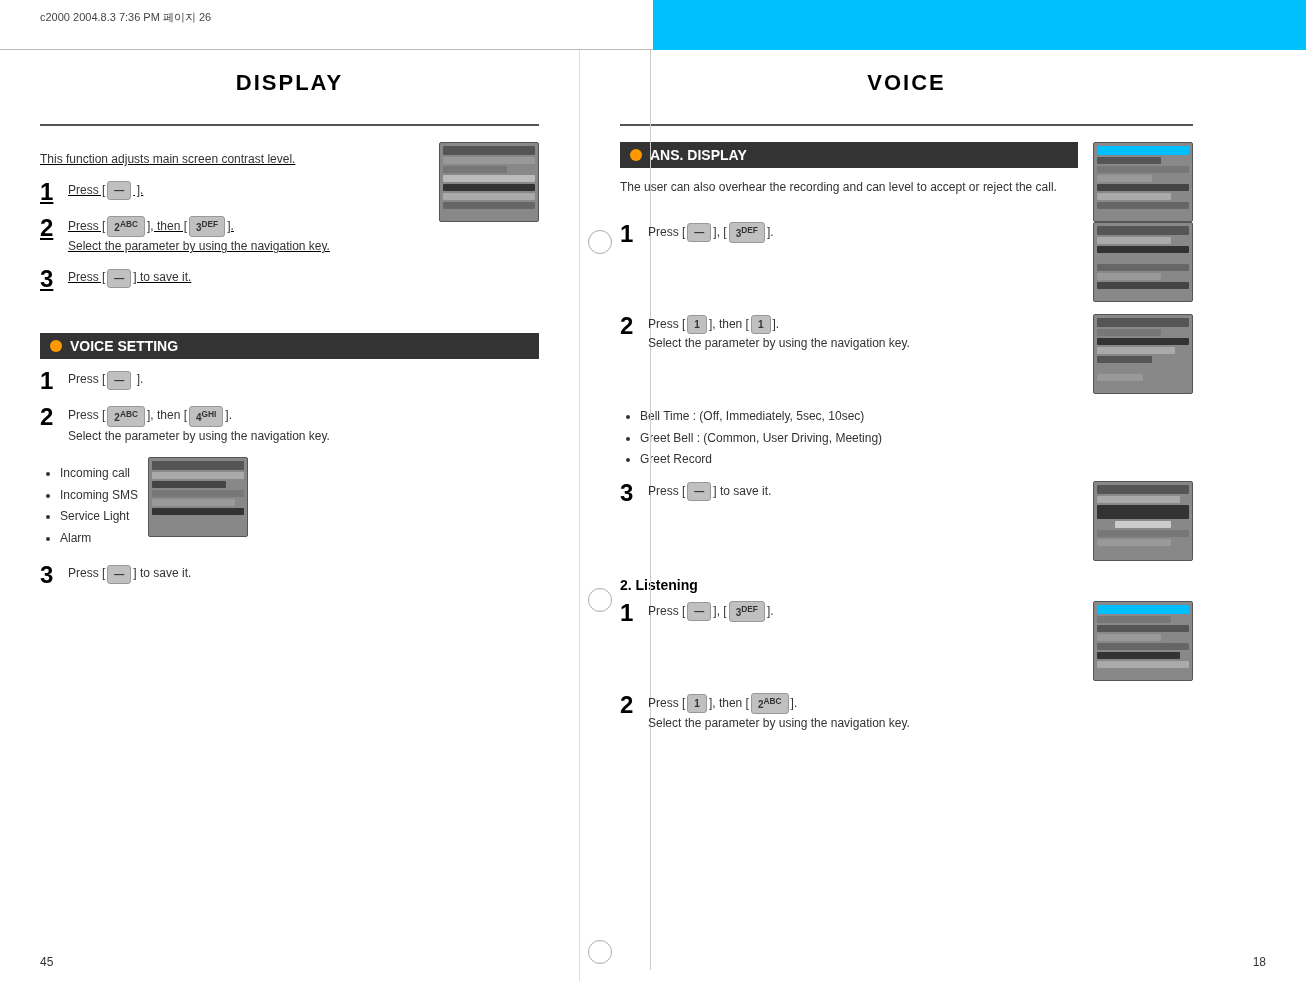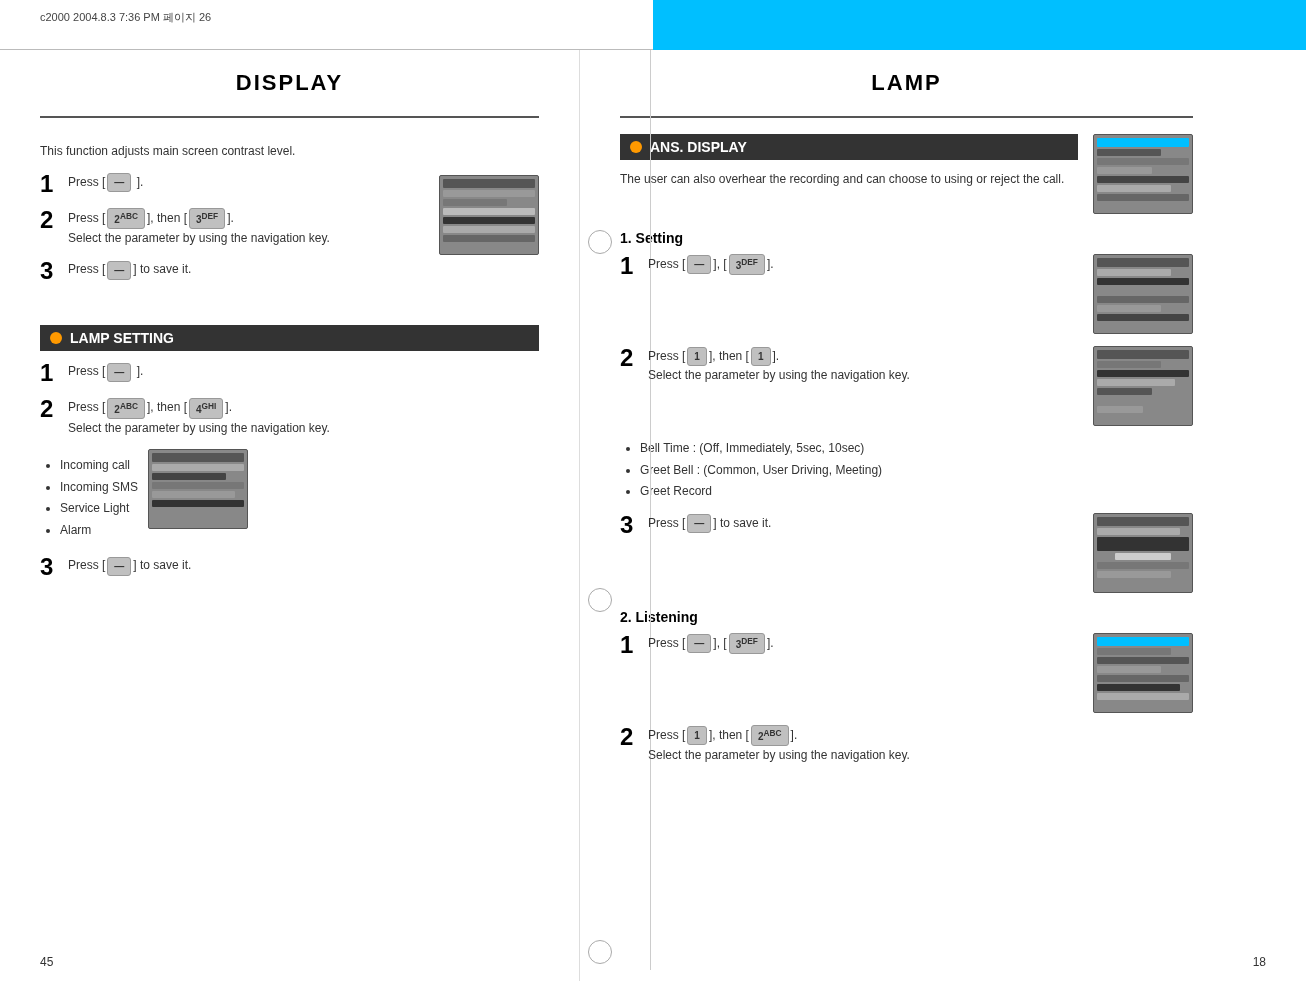--- a/index.html
+++ b/index.html
@@ -40,21 +40,21 @@
       padding: 20px 40px;
       background: #fff;
     }
 
     
     .section-title {
       text-align: center;
       font-size: 22px;
       font-weight: bold;
       letter-spacing: 2px;
-      margin-bottom: 20px;
+      margin-bottom: 28px;
       color: #000;
     }
 
     .section-divider {
       border: none;
       border-top: 2px solid #555;
       margin-bottom: 16px;
     }
 
     
@@ -154,22 +154,23 @@
     
     .clearfix::after {
       content: '';
       display: block;
       clear: both;
     }
 
     
     .step-with-image {
       display: flex;
-      align-items: center;
+      align-items: flex-start;
       margin-bottom: 12px;
+      text-decoration: underline;
     }
     .step-left {
       flex: 1;
     }
     .step-image {
       width: 100px;
       height: 75px;
       background: #888;
       border: 1px solid #555;
       border-radius: 2px;
@@ -251,21 +252,21 @@
           <div class="si-row b" style="height:7px;background:#333;border-radius:1px;"></div>
           <div class="si-row" style="height:7px;background:#aaa;border-radius:1px;"></div>
           <div class="si-row d" style="height:7px;background:#666;border-radius:1px;"></div>
         </div>
       </div>
     </div>
 
     <div class="feature-block" style="margin-top:20px;">
       <div class="feature-header">
         <div class="feature-header-dot"></div>
-        <span>LAMP SETTING</span>
+        <span>VOICE SETTING</span>
       </div>
 
       <div class="step">
         <span class="step-number">1</span>
         <div class="step-content">
           <span class="step-text">Press [<span class="key-btn menu">—</span> ].</span>
         </div>
       </div>
 
       <div class="step">
@@ -302,45 +303,44 @@
         <div class="step-content">
           <span class="step-text">Press [<span class="key-btn menu">—</span>] to save it.</span>
         </div>
       </div>
     </div>
 
   </div>
 
   <div class="right-column">
 
-    <div class="section-title">LAMP</div>
+    <div class="section-title">VOICE</div>
     <hr class="section-divider">
 
     <div class="feature-block">
       <div style="display:flex;align-items:flex-start;">
         <div style="flex:1;">
           <div class="feature-header">
             <div class="feature-header-dot"></div>
             <span>ANS. DISPLAY</span>
           </div>
-          <p class="feature-desc">The user can also overhear the recording and can choose to using or reject the call.</p>
+          <p class="feature-desc">The user can also overhear the recording and can level to accept or reject the call.</p>
         </div>
 
         <div style="width:100px;height:80px;background:#888;border:1px solid #555;border-radius:2px;margin-left:15px;flex-shrink:0;display:flex;flex-direction:column;padding:3px;gap:2px;">
           <div style="height:9px;background:#00BFFF;border-radius:1px;"></div>
           <div style="height:7px;background:#555;border-radius:1px;width:70%;"></div>
           <div style="height:7px;background:#777;border-radius:1px;"></div>
           <div style="height:7px;background:#999;border-radius:1px;width:60%;"></div>
           <div style="height:7px;background:#444;border-radius:1px;"></div>
           <div style="height:7px;background:#aaa;border-radius:1px;width:80%;"></div>
           <div style="height:7px;background:#666;border-radius:1px;"></div>
         </div>
       </div>
 
-      <div class="sub-section">1. Setting</div>
 
       <div style="display:flex;align-items:flex-start;margin-bottom:12px;">
         <div style="flex:1;">
           <div class="step">
             <span class="step-number">1</span>
             <div class="step-content">
               <span class="step-text">
                 Press [<span class="key-btn menu">—</span>], [<span class="key-btn num">3<sup>DEF</sup></span>].
               </span>
             </div>

